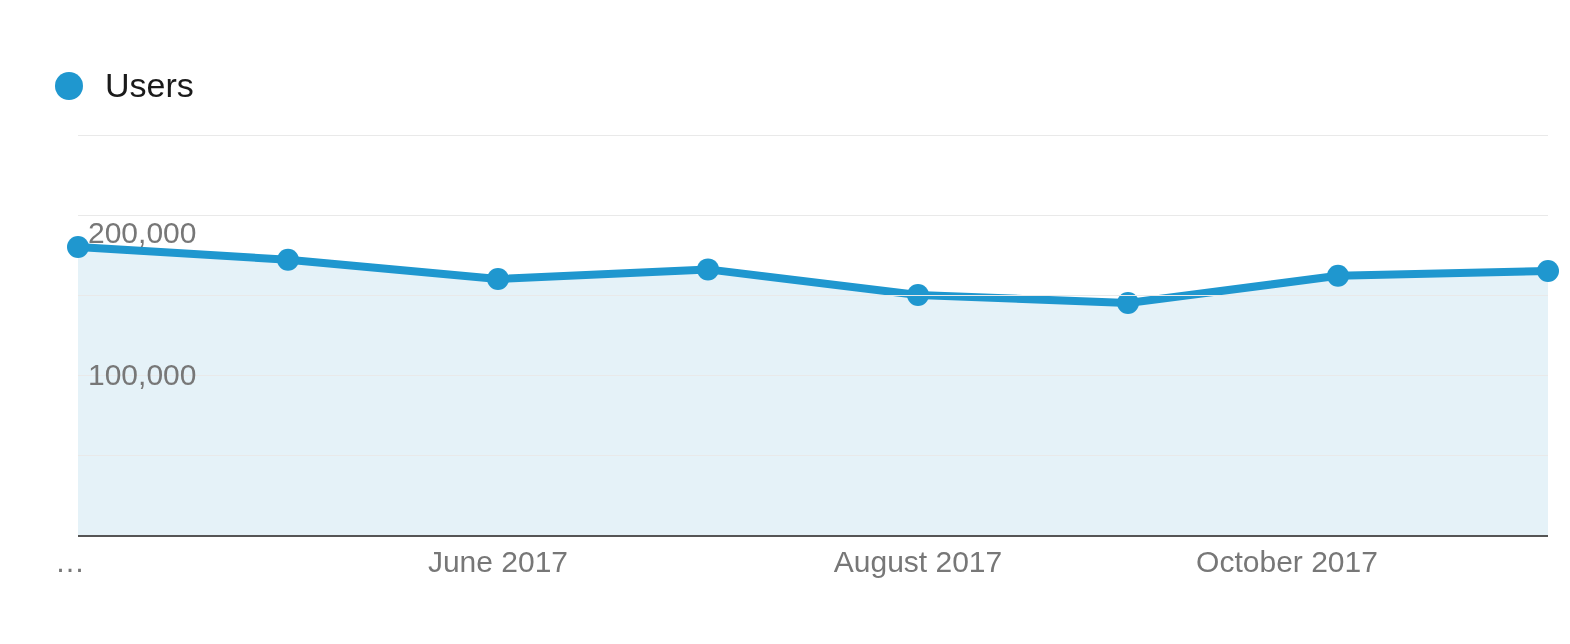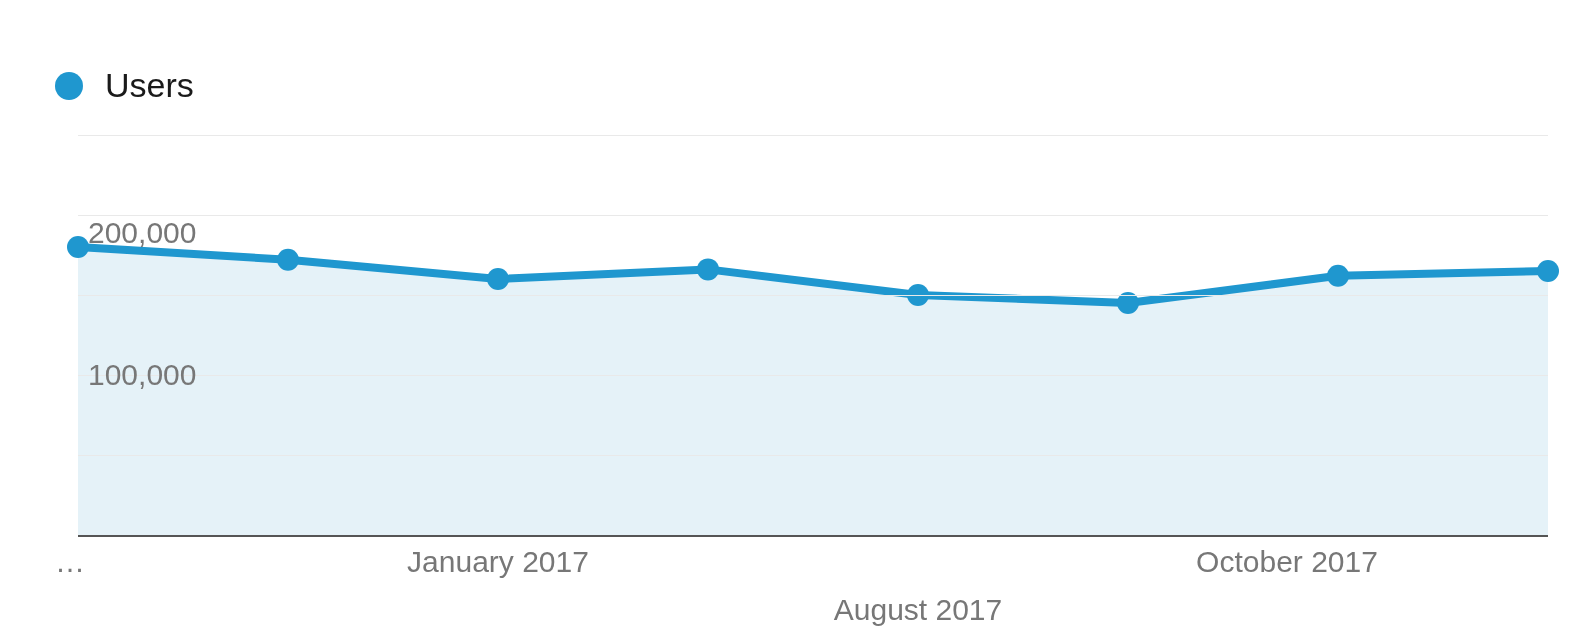--- a/index.html
+++ b/index.html
@@ -43,18 +43,18 @@
       <div class="grid" style="top: 80px;"></div>
       <div class="grid" style="top: 0px;"></div>
     </div>
 
   <div id="yticks-holder">
       <div class="ytick" style="left: 88px; top: 233px;">200,000</div>
       <div class="ytick" style="left: 88px; top: 375px; text-align: right;">100,000</div>
     </div>
   <div id="xticks-holder">
       <div class="xtick-first" style="top: 545px;">…</div>
-      <div class="xtick" style="left: 498px; top: 545px;">January 2017</div>
-      <div class="xtick" style="left: 918px; top: 545px; margin-top: 48px;">August 2017</div>
+      <div class="xtick" style="left: 498px; top: 545px;">June 2017</div>
+      <div class="xtick" style="left: 918px; top: 545px;">August 2017</div>
       <div class="xtick" style="left: 1287px; top: 545px;">October 2017</div>
     </div>
 
 </div>
 
 </body></html>

